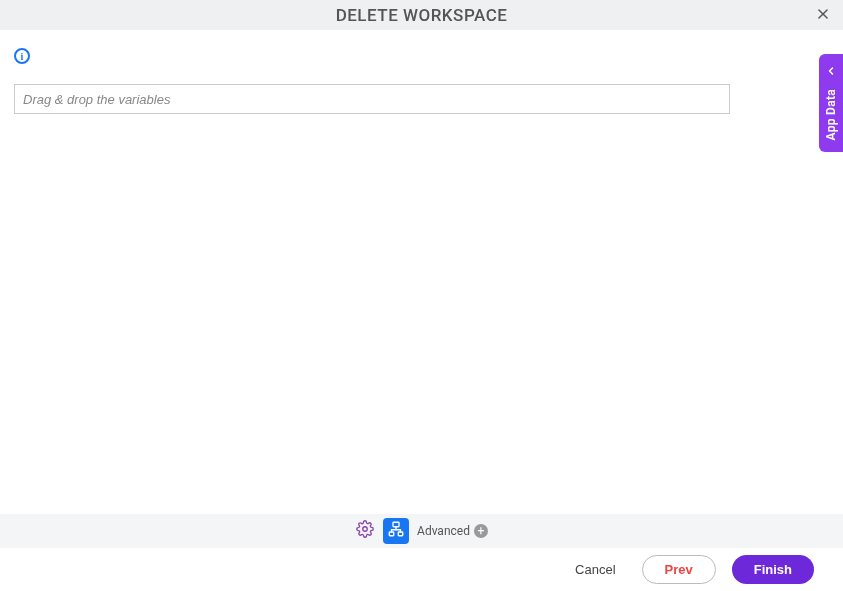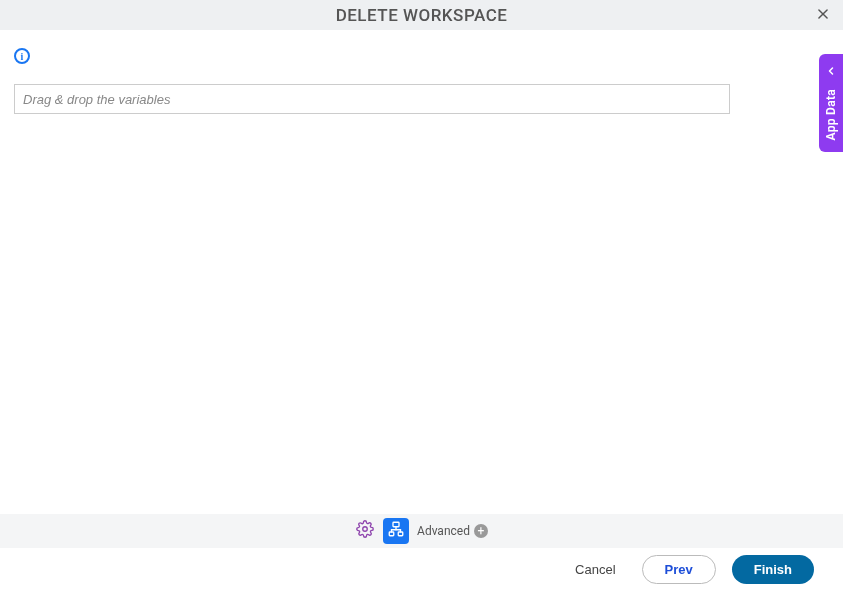--- a/index.html
+++ b/index.html
@@ -180,28 +180,28 @@
       border: none;
       color: #444;
       font-size: 13px;
       cursor: pointer;
       padding: 6px 10px;
     }
     .btn-prev {
       background: #fff;
       border: 1px solid #bbb;
       border-radius: 16px;
-      color: #1d4ed8;
+      color: #ef4444;
       font-size: 13px;
       font-weight: 600;
       cursor: pointer;
       padding: 6px 22px;
     }
     .btn-finish {
-      background: #0369a1;
+      background: #6d28d9;
       border: none;
       border-radius: 16px;
       color: #fff;
       font-size: 13px;
       font-weight: 600;
       cursor: pointer;
       padding: 7px 22px;
       text-align: right;
     }
     .side-tab {

